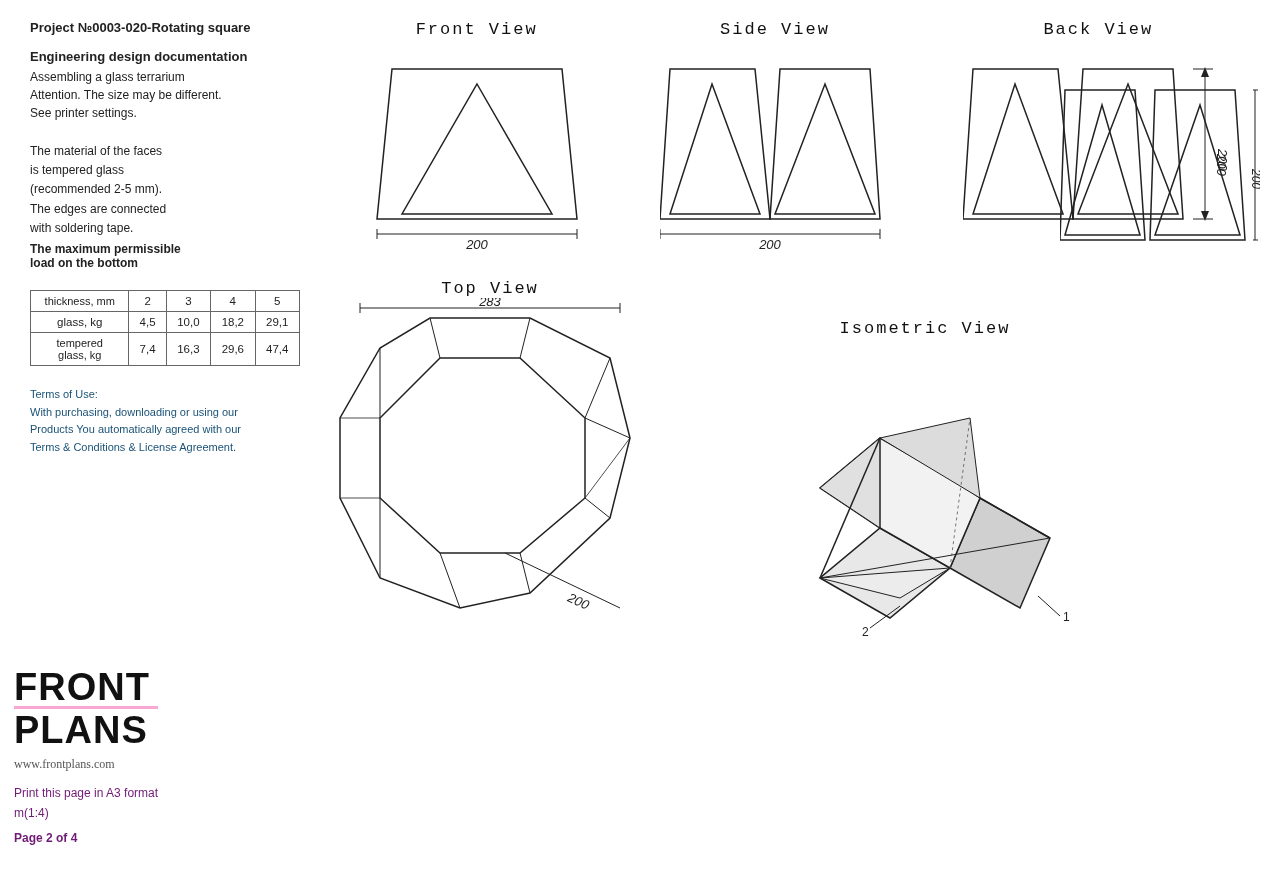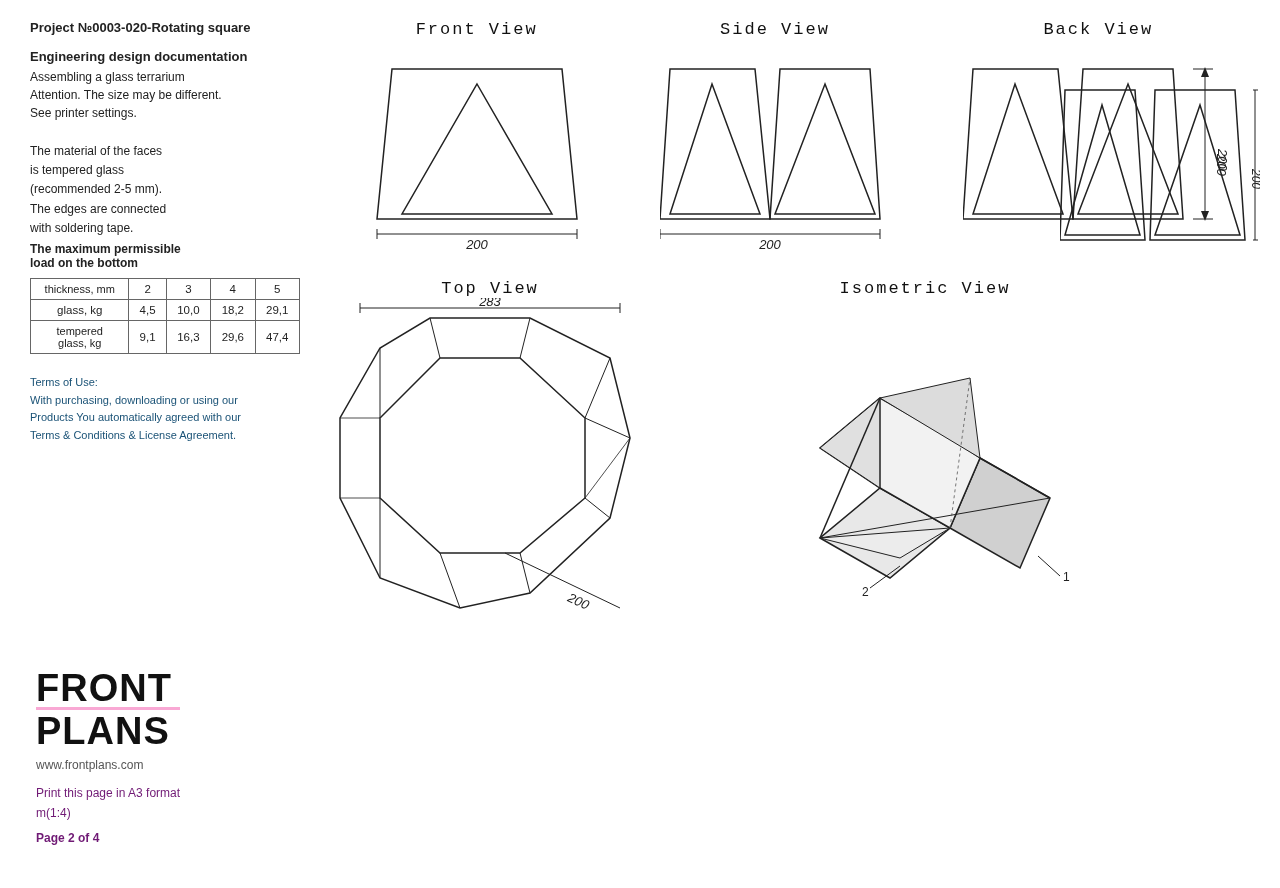--- a/index.html
+++ b/index.html
@@ -42,21 +42,21 @@
       margin-bottom: 20px;
     }
     .material-desc {
       font-size: 12px;
       line-height: 1.6;
       margin-bottom: 4px;
     }
     .load-title {
       font-weight: bold;
       font-size: 12px;
-      margin-bottom: 8px;
+      margin-bottom: 20px;
     }
     table.load-table {
       border-collapse: collapse;
       font-size: 11.5px;
       margin-bottom: 20px;
       width: 270px;
     }
     table.load-table td, table.load-table th {
       border: 1px solid #666;
       padding: 4px 8px;
@@ -68,21 +68,21 @@
     .terms {
       font-size: 11px;
       color: #1a5276;
       line-height: 1.6;
       margin-bottom: 30px;
     }
     .terms a { color: #1a5276; text-decoration: none; }
     .terms .terms-title { color: #1a5276; font-size: 11px; }
     .logo-section {
       position: absolute;
-      left: 36px;
+      left: 14px;
       bottom: 40px;
     }
     .logo-front {
       font-size: 38px;
       font-weight: 900;
       color: #111;
       letter-spacing: 1px;
       line-height: 1;
     }
     .logo-plans {
@@ -92,20 +92,21 @@
       letter-spacing: 1px;
       line-height: 1;
       border-top: 3px solid #f9a8d4;
       padding-top: 2px;
     }
     .website {
       font-size: 12px;
       color: #555;
       margin-top: 8px;
       margin-bottom: 12px;
+      font-family: Liberation Serif, serif;
     }
     .print-info {
       font-size: 12px;
       color: #701a75;
       line-height: 1.6;
     }
     .print-info .page-num {
       font-weight: bold;
       margin-top: 6px;
     }
@@ -132,21 +133,21 @@
       margin-bottom: 10px;
     }
     .view-block {
       display: flex;
       flex-direction: column;
       align-items: center;
     }
     .bottom-views {
       display: flex;
       justify-content: flex-start;
-      align-items: flex-start;
+      align-items: flex-end;
       margin-top: 9px;
     }
   </style>
 </head>
 <body>
 
 <div class="page">
 
   <div class="left-panel">
     <div class="project-title">Project №0003-020-Rotating square</div>
@@ -179,21 +180,21 @@
       </tr>
       <tr>
         <td>glass, kg</td>
         <td>4,5</td>
         <td>10,0</td>
         <td>18,2</td>
         <td>29,1</td>
       </tr>
       <tr>
         <td style="font-size:11px;">tempered<br>glass, kg</td>
-        <td>9,1</td>
+        <td>7,4</td>
         <td>16,3</td>
         <td>29,6</td>
         <td>47,4</td>
       </tr>
     </tbody>
       </table>
 
     <div class="terms">
       <span class="terms-title">Terms of Use:</span><br>
       With purchasing, downloading or using our<br>

